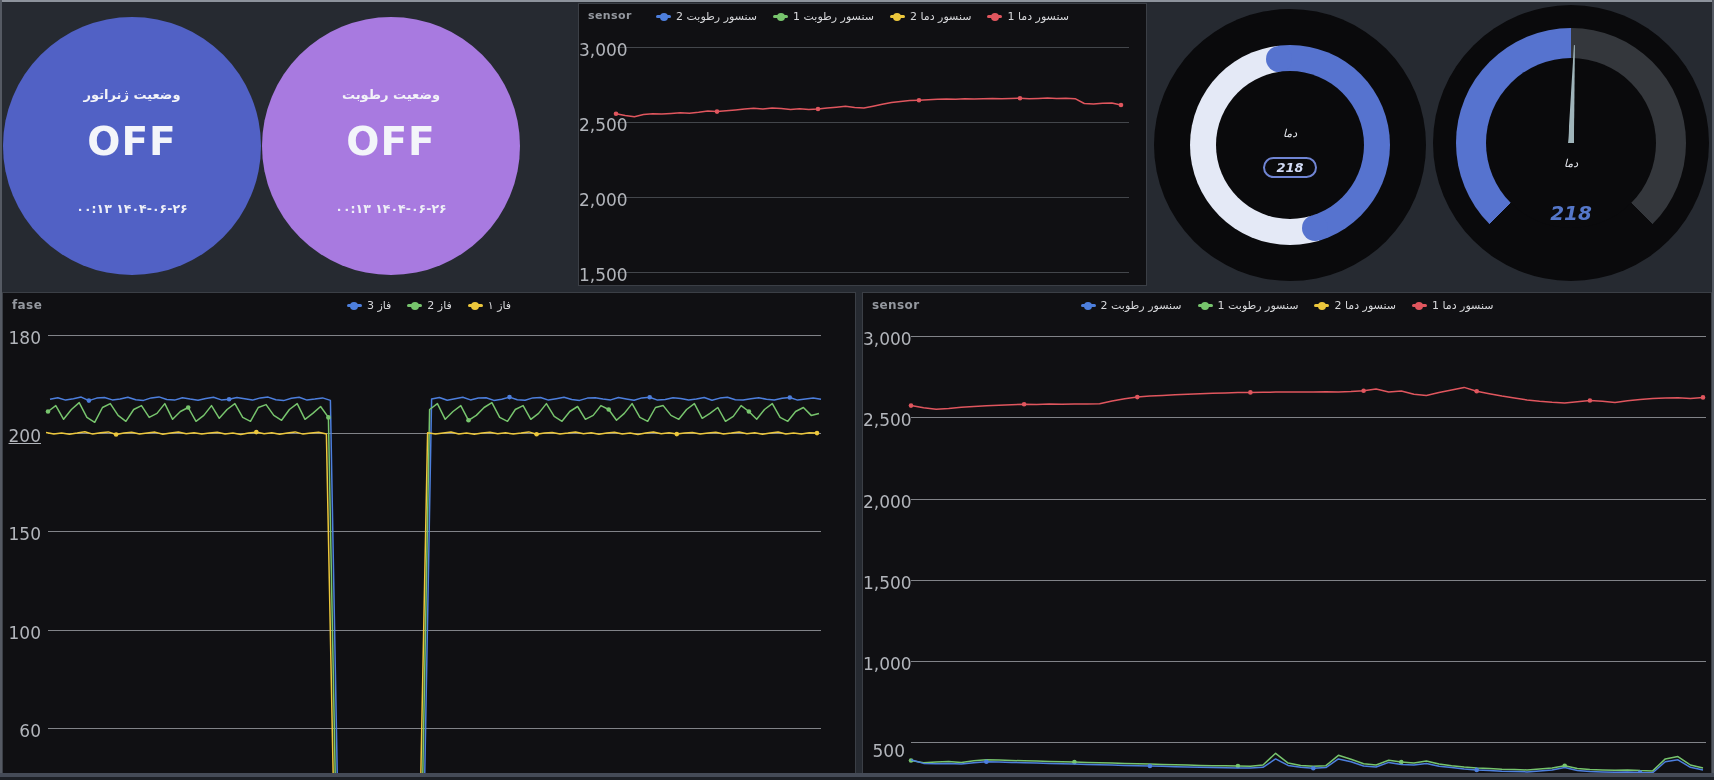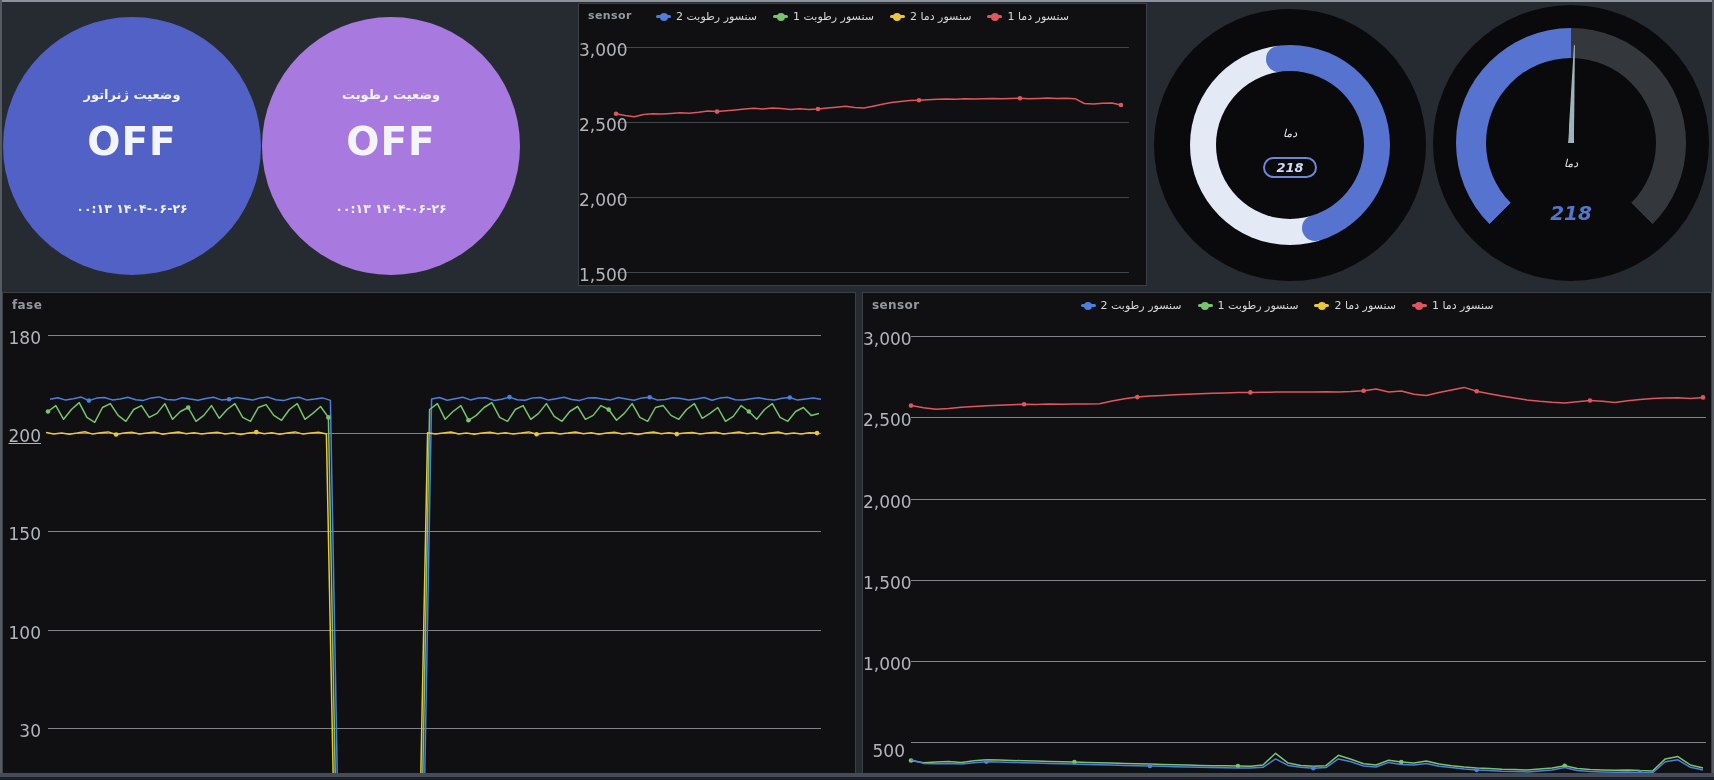--- a/index.html
+++ b/index.html
@@ -123,20 +123,40 @@
       <div class="ring" id="g1-ring" style="left: 23px; top: 23px; width: 230px; height: 230px; background: conic-gradient(rgb(52, 55, 60) 0deg, rgb(52, 55, 60) 135deg, transparent 135deg, transparent 225deg, rgb(86, 115, 207) 225deg, rgb(86, 115, 207) 360deg);"></div>
       <div class="ring-hole" style="left:53px;top:53px;width:170px;height:170px;"></div>
       <div class="needle" id="g1-needle" style="left: 135px; top: 40px; transform: rotate(2deg); background: rgb(159, 180, 186);"></div>
       <div class="g-label" style="top:152px;">دما</div>
       <div class="g-value" id="g1-value" style="top: 196px; color: rgb(85, 119, 201);">218</div>
     </div>
   </div>
 
   <div class="panel chart" id="p-fase" style="left:2px;top:292px;width:854px;height:486px;">
     <div class="panel-title">fase</div>
+    <div class="legend">
+        <div class="legend-item">
+          <span class="lmark" style="background: rgb(77, 127, 221);">
+            <span class="ldot" style="background: rgb(77, 127, 221);"></span>
+          </span>
+          <span class="llabel">فاز 3</span>
+        </div>
+        <div class="legend-item">
+          <span class="lmark" style="background: rgb(119, 196, 109);">
+            <span class="ldot" style="background: rgb(119, 196, 109);"></span>
+          </span>
+          <span class="llabel">فاز 2</span>
+        </div>
+        <div class="legend-item">
+          <span class="lmark" style="background: rgb(236, 199, 60);">
+            <span class="ldot" style="background: rgb(236, 199, 60);"></span>
+          </span>
+          <span class="llabel">فاز ۱</span>
+        </div>
+      </div>
     <div class="plot">
         <svg width="828" height="620" viewBox="0 0 828 620" xmlns="http://www.w3.org/2000/svg">
           <polyline points="47.0,106.3 54.8,104.7 62.6,107.1 70.4,105.7 78.2,104.1 85.9,107.6 93.7,105.1 101.5,104.5 109.3,106.9 117.1,105.9 124.9,104.3 132.7,106.7 140.5,107.4 148.2,104.9 156.0,103.9 163.8,106.5 171.6,107.1 179.4,104.7 187.2,106.1 195.0,107.3 202.8,105.5 210.5,104.3 218.3,106.9 226.1,106.3 233.9,104.5 241.7,105.7 249.5,107.1 257.3,104.9 265.1,104.1 272.8,106.7 280.6,107.6 288.4,105.3 296.2,104.3 304.0,107.1 311.8,106.1 319.6,104.9 327.4,107.4 335.2,533.2 342.9,533.2 350.7,533.2 358.5,533.2 366.3,533.2 374.1,533.2 381.9,533.2 389.7,533.2 397.5,533.2 405.2,533.2 413.0,533.2 420.8,533.2 428.6,105.9 436.4,104.5 444.2,107.3 452.0,105.7 459.8,104.3 467.5,106.9 475.3,105.1 483.1,104.7 490.9,107.4 498.7,106.3 506.5,104.1 514.3,106.7 522.1,107.3 529.8,104.9 537.6,104.5 545.4,107.1 553.2,105.7 561.0,104.3 568.8,106.5 576.6,107.4 584.4,105.1 592.2,104.7 599.9,106.1 607.7,106.9 615.5,104.5 623.3,105.9 631.1,107.3 638.9,104.9 646.7,104.3 654.5,107.1 662.2,106.5 670.0,104.7 677.8,105.5 685.6,106.9 693.4,106.1 701.2,104.5 709.0,107.3 716.8,105.1 724.5,104.3 732.3,106.7 740.1,107.1 747.9,105.7 755.7,104.7 763.5,106.3 771.3,106.9 779.1,105.3 786.8,104.5 794.6,107.1 802.4,105.9 810.2,104.9 818.0,106.3" fill="none" stroke="#4d7fdd" stroke-width="1.5" stroke-linejoin="round"></polyline>
           <circle cx="85.9" cy="107.6" r="2.3" fill="#4d7fdd"></circle>
           <circle cx="226.1" cy="106.3" r="2.3" fill="#4d7fdd"></circle>
           <circle cx="506.5" cy="104.1" r="2.3" fill="#4d7fdd"></circle>
           <circle cx="646.7" cy="104.3" r="2.3" fill="#4d7fdd"></circle>
           <circle cx="786.8" cy="104.5" r="2.3" fill="#4d7fdd"></circle>
           <polyline points="45.0,118.5 52.8,112.6 60.6,126.3 68.4,116.5 76.2,109.6 83.9,124.4 91.7,129.3 99.5,114.5 107.3,110.6 115.1,122.4 122.9,128.3 130.7,116.5 138.5,112.6 146.2,124.4 154.0,120.4 161.8,110.6 169.6,126.3 177.4,118.5 185.2,114.5 193.0,128.3 200.8,122.4 208.5,112.6 216.3,125.3 224.1,116.5 231.9,110.6 239.7,124.4 247.5,128.3 255.3,114.5 263.1,111.6 270.8,122.4 278.6,127.3 286.4,116.5 294.2,110.6 302.0,126.3 309.8,120.4 317.6,113.5 325.4,124.4 333.2,533.2 340.9,533.2 348.7,533.2 356.5,533.2 364.3,533.2 372.1,533.2 379.9,533.2 387.7,533.2 395.5,533.2 403.2,533.2 411.0,533.2 418.8,533.2 426.6,116.5 434.4,110.6 442.2,126.3 450.0,118.5 457.8,112.6 465.5,127.3 473.3,122.4 481.1,114.5 488.9,109.6 496.7,124.4 504.5,128.3 512.3,116.5 520.1,112.6 527.8,126.3 535.6,120.4 543.4,110.6 551.2,123.4 559.0,128.3 566.8,118.5 574.6,113.5 582.4,126.3 590.2,122.4 597.9,112.6 605.7,116.5 613.5,127.3 621.3,120.4 629.1,110.6 636.9,124.4 644.7,128.3 652.5,114.5 660.2,112.6 668.0,122.4 675.8,126.3 683.6,116.5 691.4,110.6 699.2,125.3 707.0,120.4 714.8,114.5 722.5,128.3 730.3,123.4 738.1,112.6 745.9,118.5 753.7,126.3 761.5,116.5 769.3,110.6 777.1,124.4 784.8,128.3 792.6,118.5 800.4,114.5 808.2,122.4 816.0,120.4" fill="none" stroke="#77c46d" stroke-width="1.5" stroke-linejoin="round"></polyline>
           <circle cx="45.0" cy="118.5" r="2.3" fill="#77c46d"></circle>
@@ -155,21 +175,21 @@
       </div>
   <div class="gridline" style="left: 45px; width: 773px; top: 41.8px; background: rgb(157, 160, 166); opacity: 0.8;"></div>
       <div class="ytick" style="left: 0px; width: 38px; top: 34.8px;">180</div>
       <div class="gridline" style="left: 45px; width: 773px; top: 140.1px; background: rgb(157, 160, 166); opacity: 0.8;"></div>
       <div class="ytick" style="left: 0px; width: 38px; top: 133.1px; text-decoration: underline;">200</div>
       <div class="gridline" style="left: 45px; width: 773px; top: 238.4px; background: rgb(157, 160, 166); opacity: 0.8;"></div>
       <div class="ytick" style="left: 0px; width: 38px; top: 231.4px;">150</div>
       <div class="gridline" style="left: 45px; width: 773px; top: 336.6px; background: rgb(157, 160, 166); opacity: 0.8;"></div>
       <div class="ytick" style="left: 0px; width: 38px; top: 329.6px;">100</div>
       <div class="gridline" style="left: 45px; width: 773px; top: 434.9px; background: rgb(157, 160, 166); opacity: 0.8;"></div>
-      <div class="ytick" style="left: 0px; width: 38px; top: 427.9px;">30</div>
+      <div class="ytick" style="left: 0px; width: 38px; top: 427.9px;">60</div>
     </div>
 
   <div class="panel chart" id="p-sensor-br" style="left:862px;top:292px;width:850px;height:486px;">
     <div class="panel-title">sensor</div>
     <div class="legend">
         <div class="legend-item">
           <span class="lmark" style="background: rgb(77, 127, 221);">
             <span class="ldot" style="background: rgb(77, 127, 221);"></span>
           </span>
           <span class="llabel">سنسور رطوبت 2</span>

